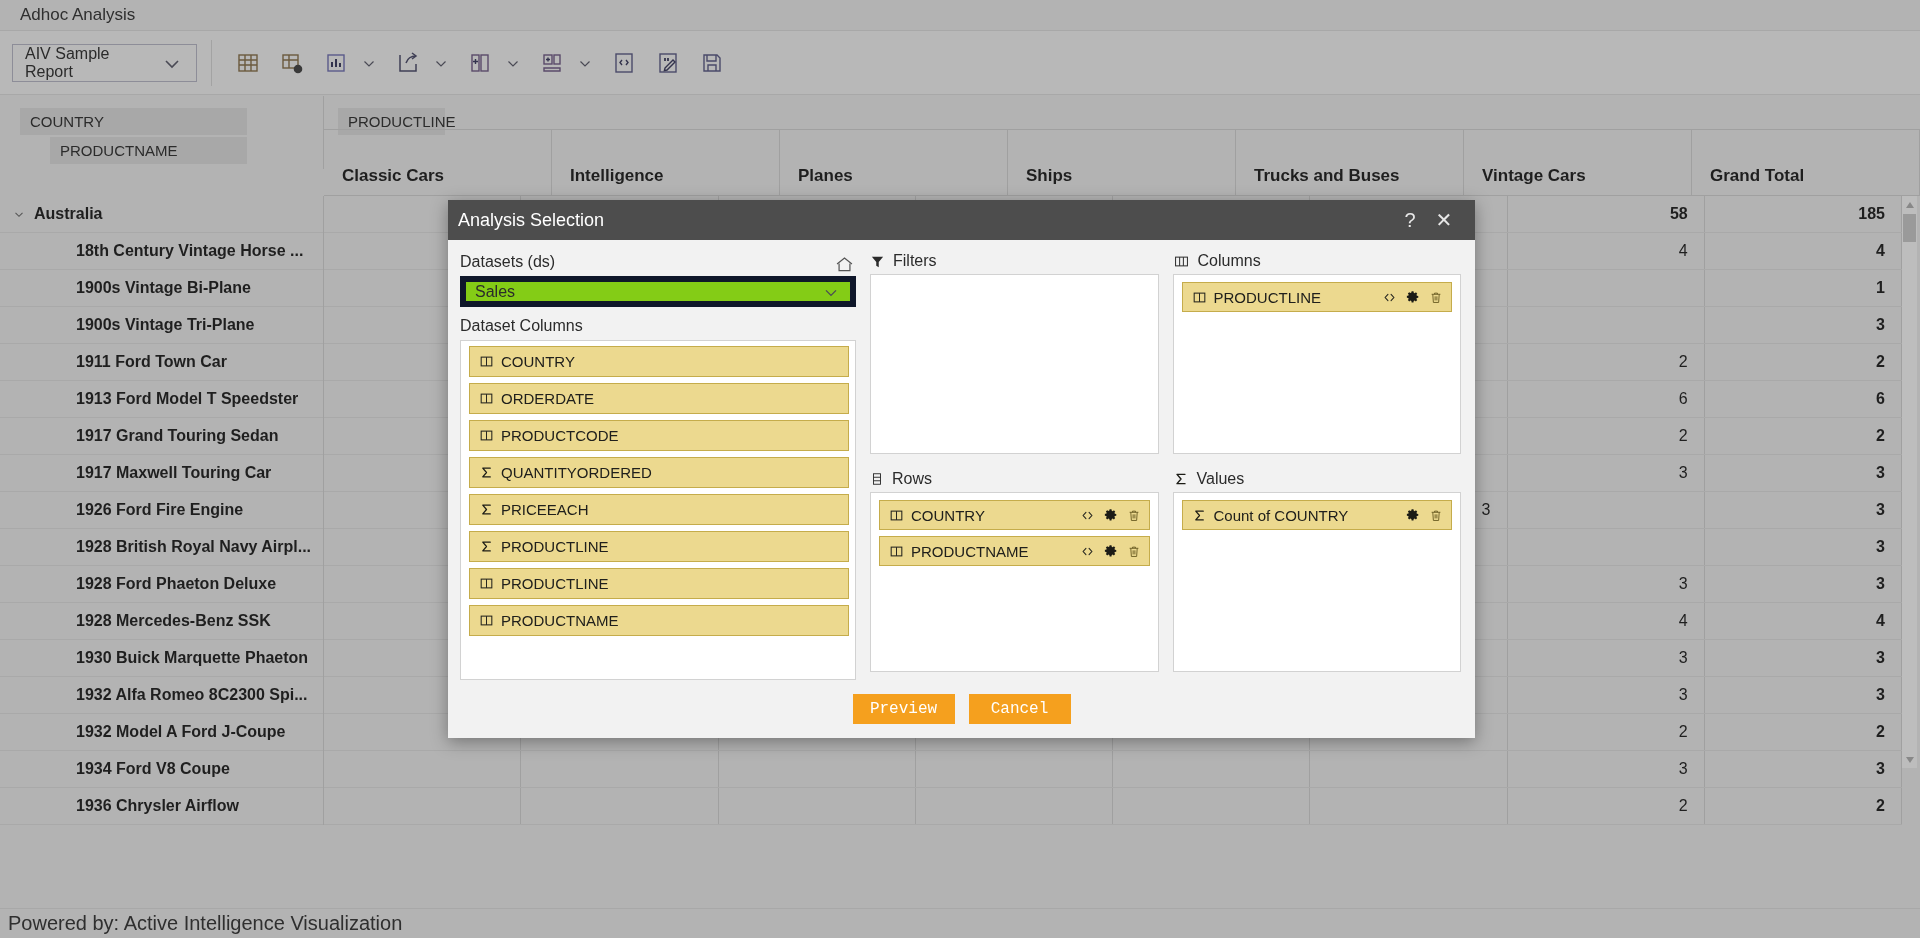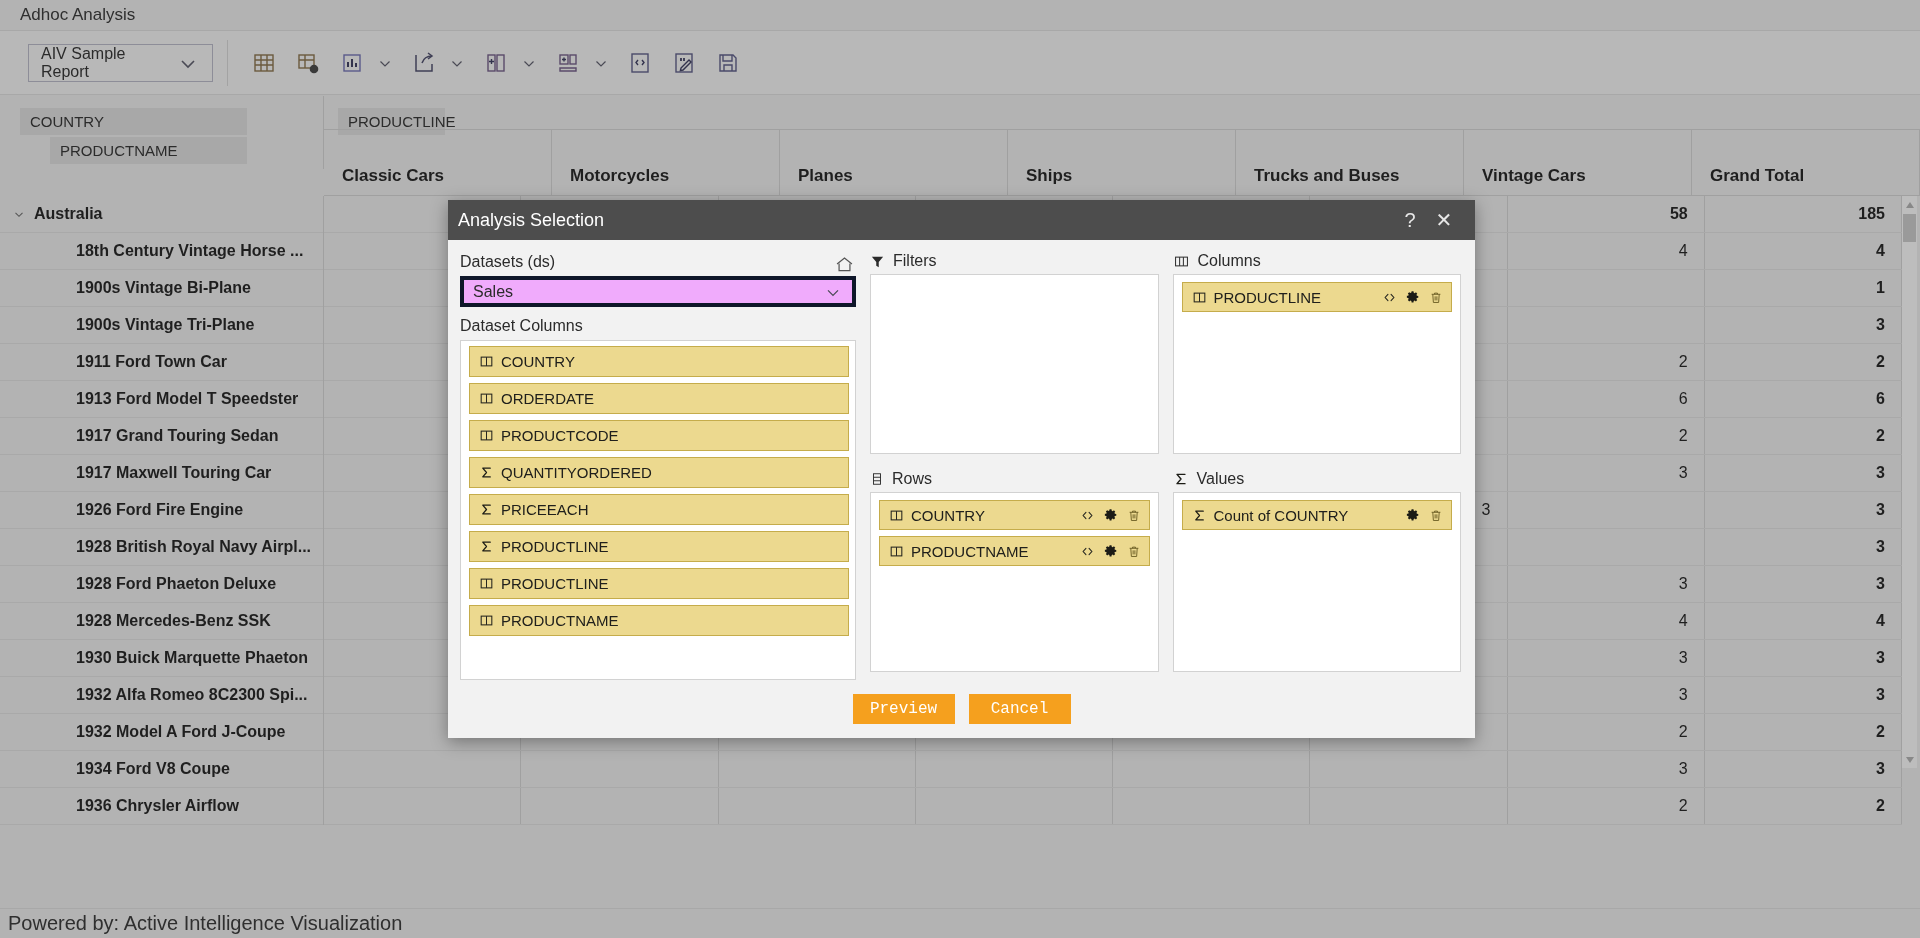--- a/index.html
+++ b/index.html
@@ -20,21 +20,21 @@
     font-size: 17px; color: #2f2f2f;
   }
 
   .toolbar {
     position: absolute; left: 0; top: 30px;
     width: 1920px; height: 65px;
     background: #b8b8b8;
     border-top: 1px solid #a8a8a8;
     border-bottom: 1px solid #a8a8a8;
     display: flex; align-items: center;
-    padding-left: 28px;
+    padding-left: 12px;
   }
   .report-select {
     width: 185px; height: 38px;
     border: 1px solid #8d8d98;
     background: #b8b8b8;
     display: flex; align-items: center; justify-content: space-between;
     padding: 0 12px;
     font-size: 16px; color: #2b2b2b;
     cursor: pointer;
   }
@@ -179,21 +179,21 @@
   .dlg-body {
     flex: 1; display: flex;
     padding: 12px 14px 0 12px;
     gap: 14px;
   }
   .left-pane { width: 396px; display: flex; flex-direction: column; }
   .pane-label { font-size: 16px; color: #2b2b2b; margin-bottom: 5px; }
   .ds-head { display: flex; align-items: center; justify-content: space-between; }
   .home-btn { width: 24px; height: 24px; display:flex; align-items:center; justify-content:center; cursor:pointer; }
   .ds-select {
-    height: 31px; background: #f0abfc; border: 4px solid #0f172a;
+    height: 31px; background: #84cc16; border: 6px solid #0f172a;
     display: flex; align-items: center; justify-content: space-between;
     padding: 0 9px; font-size: 16px; color: #2b2b2b; cursor: pointer;
     margin-bottom: 10px;
   }
   .cols-box {
     flex: 1; background: #ffffff; border: 1px solid #d2d2d2;
     padding: 5px 6px 5px 8px;
     overflow-y: auto;
     position: relative;
   }
@@ -343,21 +343,21 @@
     <div class="corner-box"></div>
 
     <div class="field-pill" id="pill-country">COUNTRY</div>
     <div class="field-pill" id="pill-productname">PRODUCTNAME</div>
 
     <div class="colhead-strip"></div>
     <div class="field-pill" id="pill-productline">PRODUCTLINE</div>
 
     <div class="colhead-row" id="colhead-row">
         <div class="colhead-cell">Classic Cars</div>
-        <div class="colhead-cell">Motorcycles</div>
+        <div class="colhead-cell">Intelligence</div>
         <div class="colhead-cell">Planes</div>
         <div class="colhead-cell">Ships</div>
         <div class="colhead-cell">Trucks and Buses</div>
         <div class="colhead-cell">Vintage Cars</div>
         <div class="colhead-cell">Grand Total</div>
       </div>
 
     <div class="rowhead-col" id="rowhead-col">
         <div class="row-line group">
           <span class="tw-chevron">

